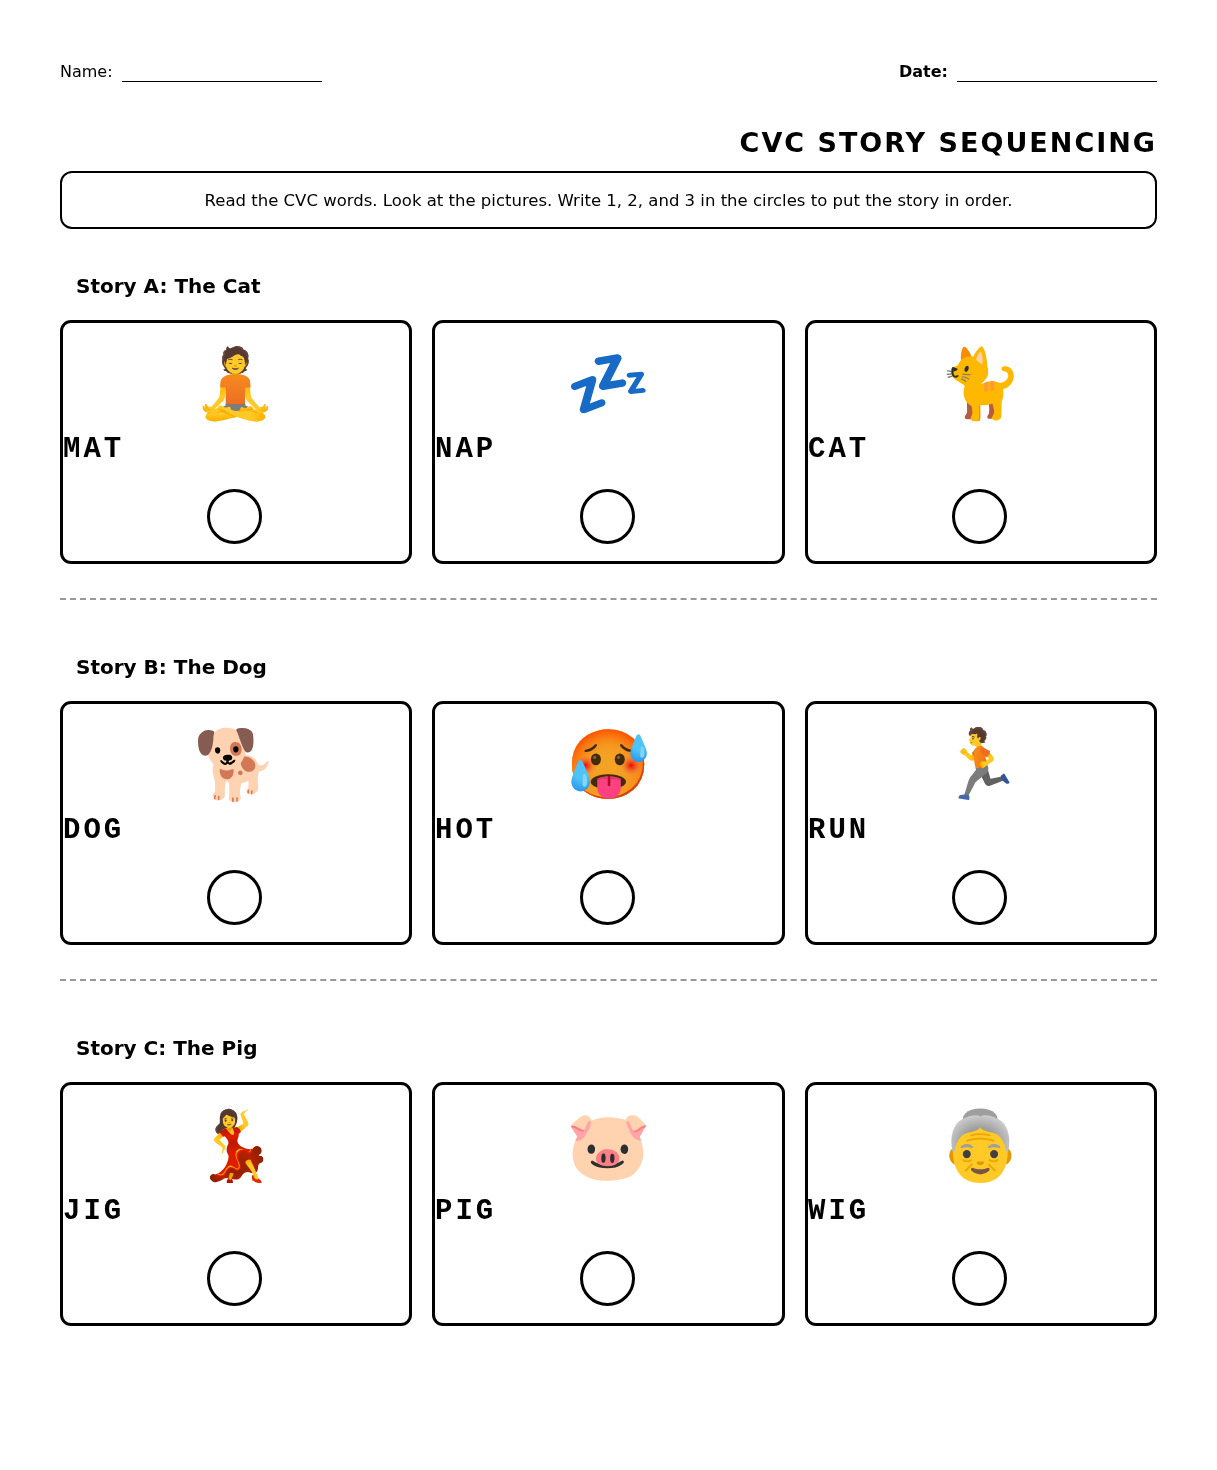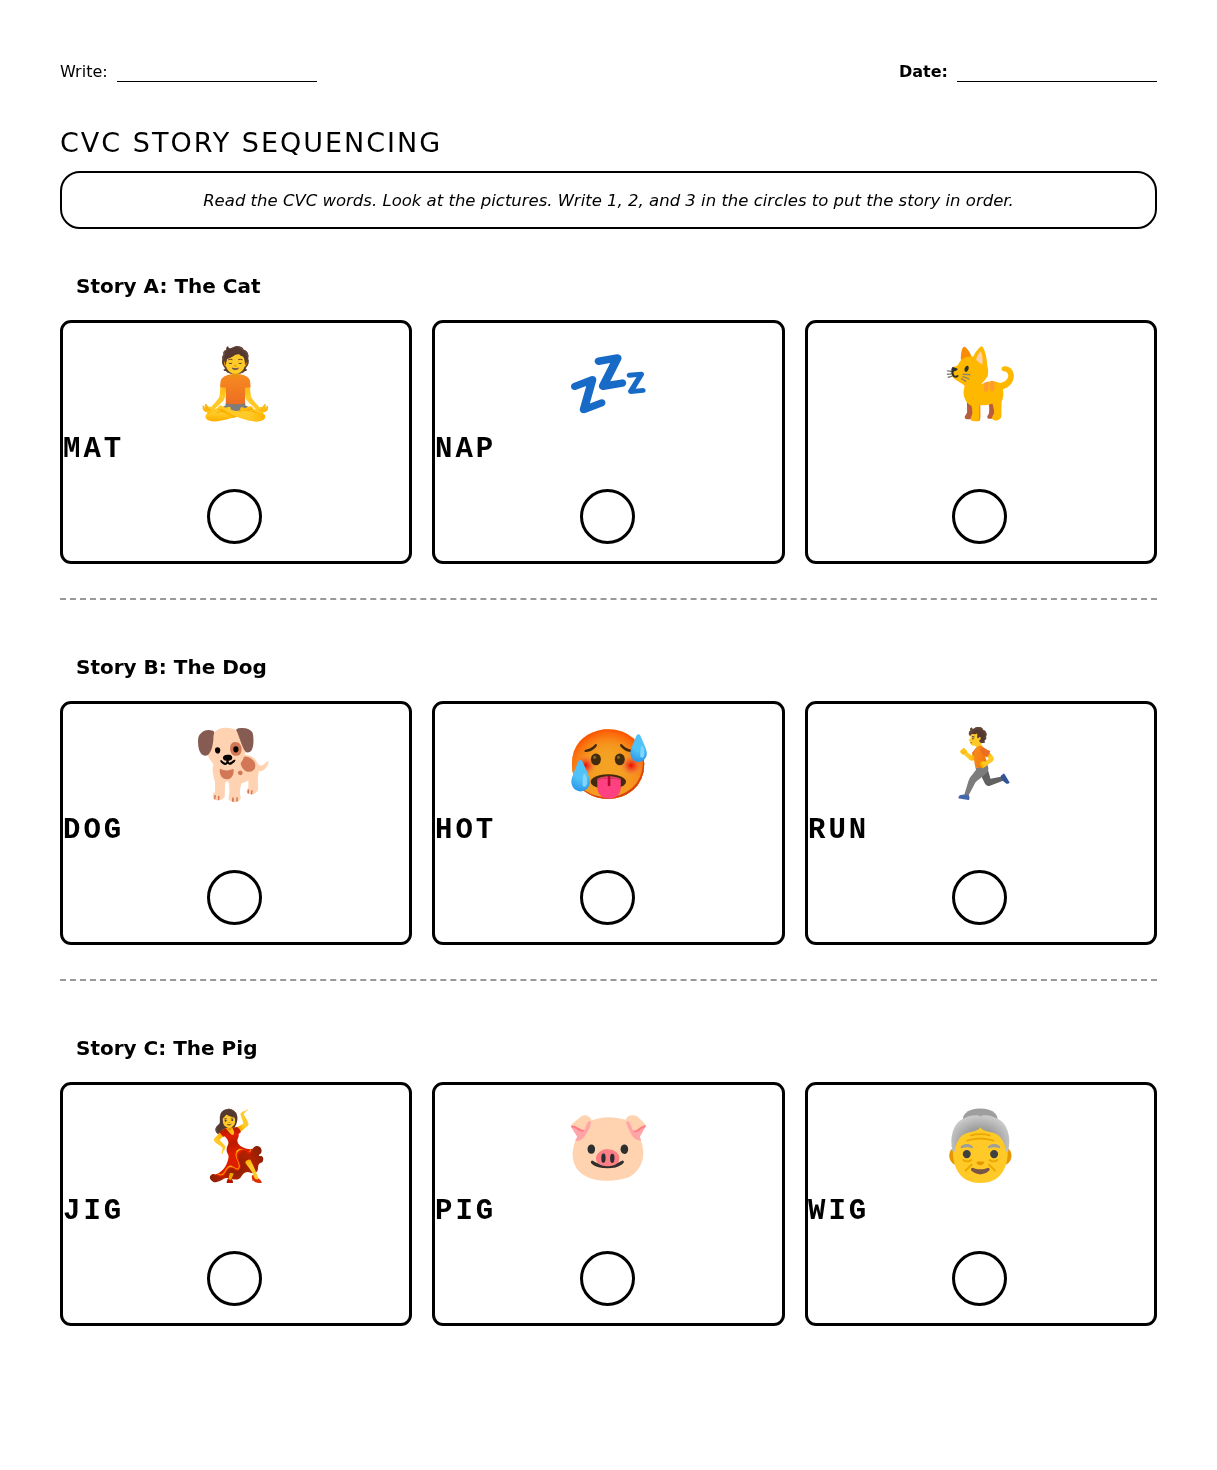--- a/index.html
+++ b/index.html
@@ -47,38 +47,37 @@
       display: inline-block;
       width: 200px;
       border-bottom: 1.5px solid #000;
       height: 15px;
     }
     .title {
       position: absolute;
       top: 126px;
       left: 0;
       width: 1097px;
-      text-align: left;
+      text-align: right;
       font-size: 27px;
-      font-weight: normal;
+      font-weight: bold;
       letter-spacing: 2px;
       line-height: 34px;
     }
     .instructions {
       position: absolute;
       top: 171px;
       left: 0;
       width: 1093px;
       height: 54px;
       border: 2px solid #000;
-      border-radius: 20px;
+      border-radius: 12px;
       display: flex;
       align-items: center;
       justify-content: center;
-      font-style: italic;
       font-size: 16.5px;
     }
     .story {
       position: absolute;
       left: 0;
       width: 1097px;
     }
     .story-heading {
       position: absolute;
       left: 16px;
@@ -146,21 +145,21 @@
       border-top: 2px dashed #999;
     }
   </style>
 </head>
 <body>
 
 <div class="page">
 
   <div class="header-row">
     <div class="field field-name">
-      <span class="field-label">Write:</span>
+      <span class="field-label">Name:</span>
       <span class="field-line"></span>
     </div>
     <div class="field field-date">
       <span class="field-label">Date:</span>
       <span class="field-line"></span>
     </div>
   </div>
 
   <div class="title">CVC STORY SEQUENCING</div>
 
@@ -176,20 +175,21 @@
         <div class="card-word">MAT</div>
         <div class="card-circle"></div>
       </div>
       <div class="card c1">
         <div class="card-emoji">💤</div>
         <div class="card-word">NAP</div>
         <div class="card-circle"></div>
       </div>
       <div class="card c2">
         <div class="card-emoji">🐈</div>
+        <div class="card-word">CAT</div>
         <div class="card-circle"></div>
       </div>
     </div>
   </div>
 
   <div class="divider" style="top:598px;"></div>
 
   <div class="story" style="top:654px;">
     <div class="story-heading">Story B: The Dog</div>
     <div class="cards">

